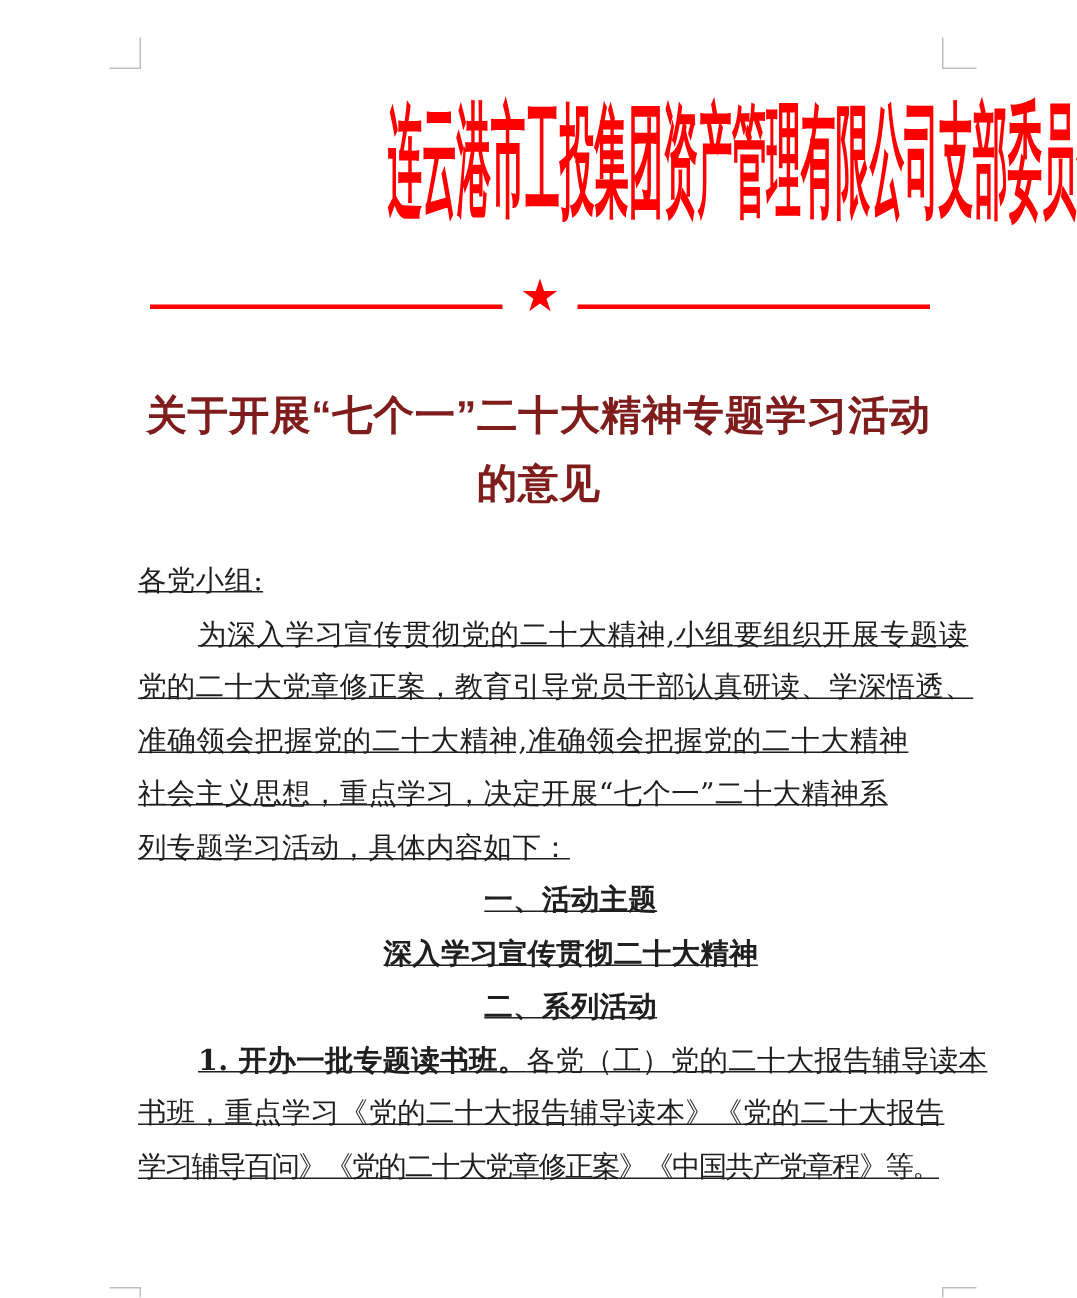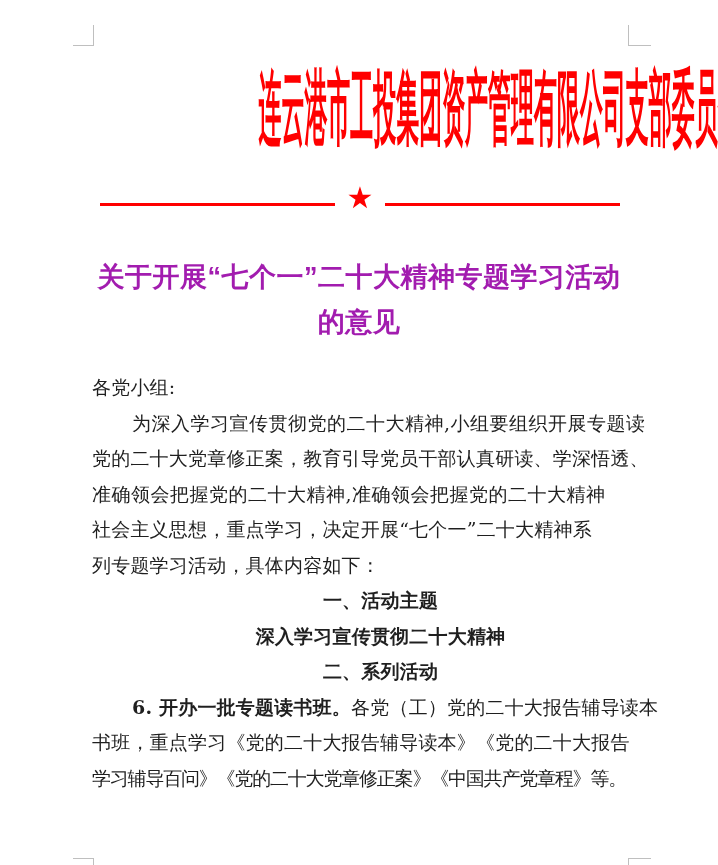--- a/index.html
+++ b/index.html
@@ -24,31 +24,31 @@
   
   .rule-row {
     position:absolute; top:182px; left:100px; right:98px; height:32px;
     display:flex; align-items:center; gap:12px;
   }
   .rule { flex:1; height:3px; background:#ff0000; position:relative; top:6px; }
   .star { color:#ff0000; font-size:30px; line-height:32px; flex:0 0 auto; }
   
   .doc-title {
     position:absolute; top:255px; left:0; width:100%;
-    text-align:center; color:#a21caf; font-weight:700;
+    text-align:center; color:#7f1d1d; font-weight:700;
     font-size:27px; line-height:45px; letter-spacing:0.5px;
     font-family:"Liberation Sans", sans-serif;
   }
   
   .body-block {
     position:absolute; top:370px; left:92px; width:537px;
     color:#1f1f1f; font-size:19px; line-height:35.5px;
     font-family:"DejaVu Serif", serif;
   }
-  .ln { white-space:nowrap; letter-spacing:0.2px; }
+  .ln { white-space:nowrap; letter-spacing:0.2px;text-decoration:underline; }
   .ln.indent { text-indent:40px; }
   .ln.bold { font-weight:700;text-align:center; }
   .ln .b { font-weight:700; }
   .ln.j05 { letter-spacing:0.5px; }
   .ln.tight { letter-spacing:-1.2px; }
 </style>
 </head>
 <body>
 
 <div class="page">
@@ -74,18 +74,18 @@
   <div class="body-block">
     <div class="ln">各党小组:</div>
     <div class="ln indent j05">为深入学习宣传贯彻党的二十大精神,小组要组织开展专题读</div>
     <div class="ln">党的二十大党章修正案，教育引导党员干部认真研读、学深悟透、</div>
     <div class="ln j05">准确领会把握党的二十大精神,准确领会把握党的二十大精神</div>
     <div class="ln">社会主义思想，重点学习，决定开展“七个一”二十大精神系</div>
     <div class="ln">列专题学习活动，具体内容如下：</div>
     <div class="ln indent bold">一、活动主题</div>
     <div class="ln indent bold">深入学习宣传贯彻二十大精神</div>
     <div class="ln indent bold">二、系列活动</div>
-    <div class="ln indent"><span class="b">6. 开办一批专题读书班。</span><span>各党（工）党的二十大报告辅导读本</span></div>
+    <div class="ln indent"><span class="b">1. 开办一批专题读书班。</span><span>各党（工）党的二十大报告辅导读本</span></div>
     <div class="ln">书班，重点学习《党的二十大报告辅导读本》《党的二十大报告</div>
     <div class="ln tight">学习辅导百问》《党的二十大党章修正案》《中国共产党章程》等。</div>
   </div>
 
 </div>
 
 </body></html>

